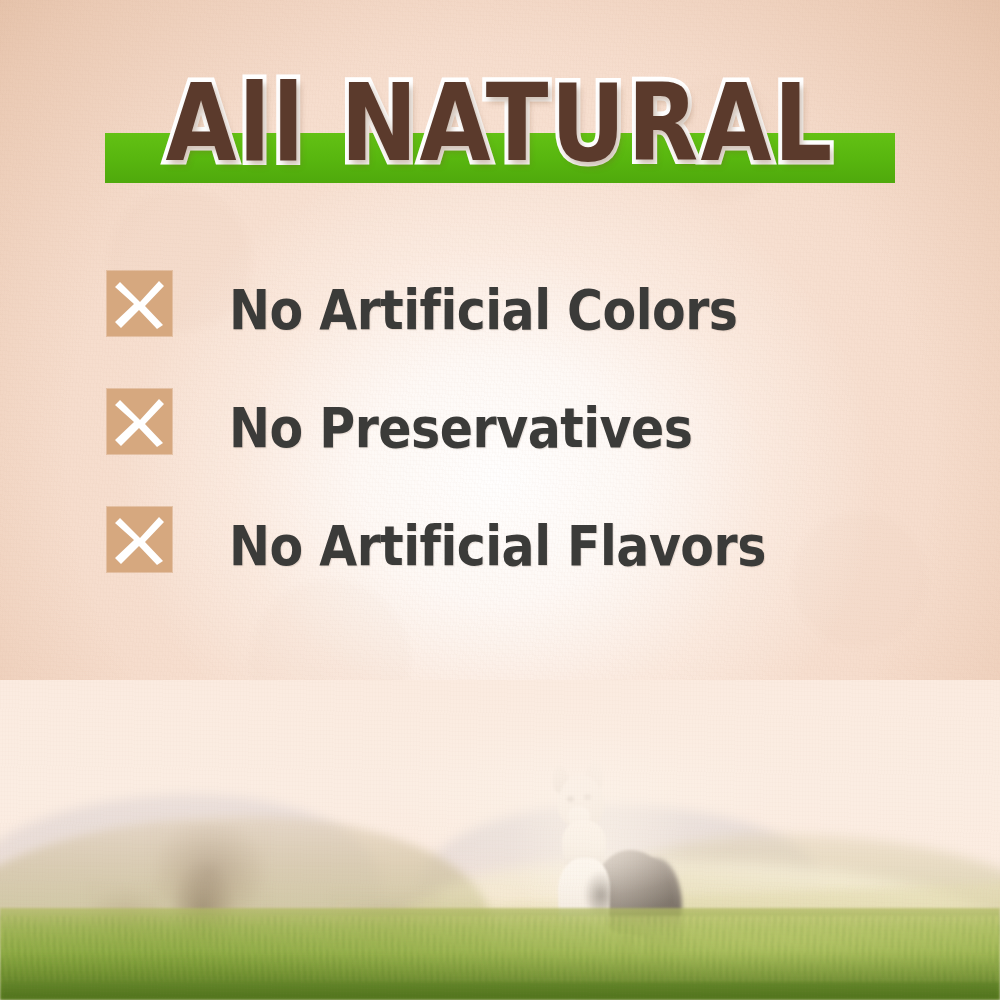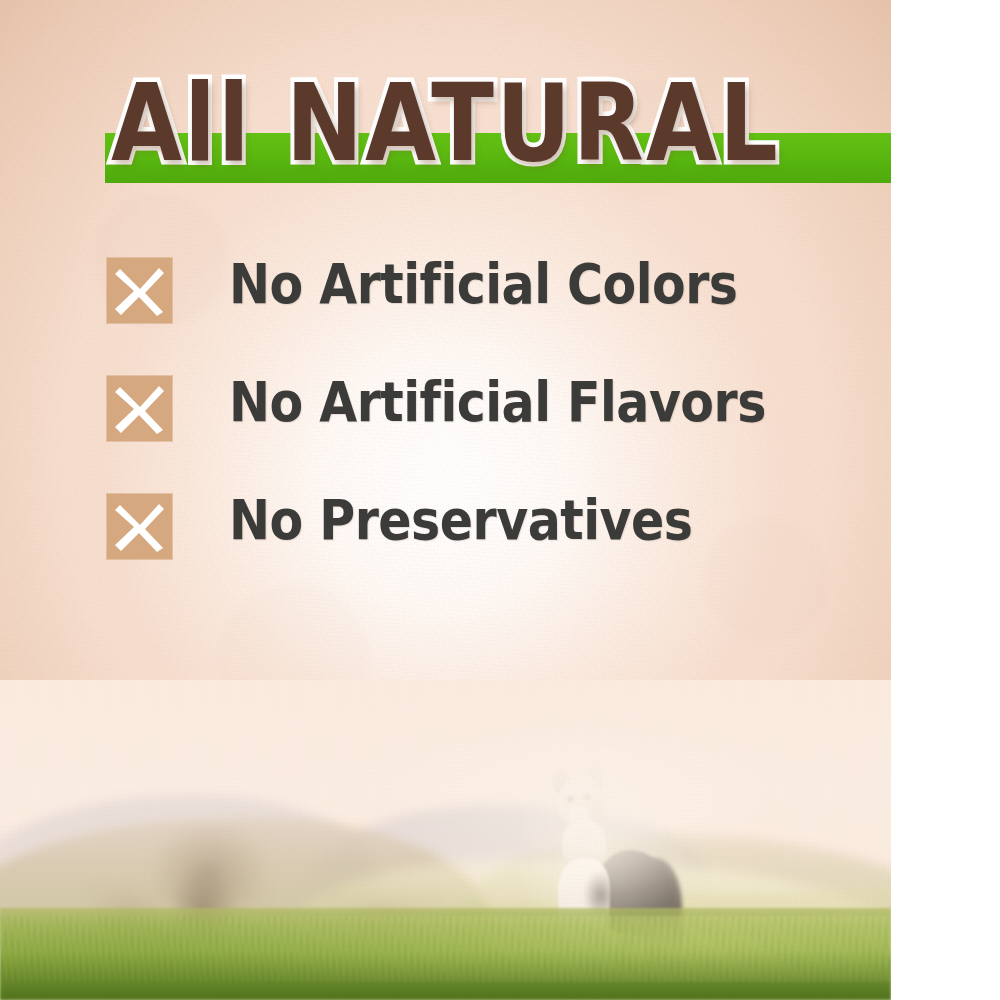--- a/index.html
+++ b/index.html
@@ -2,21 +2,21 @@
 <html><head>
 <meta charset="utf-8">
 <style>
   html, body {
     margin: 0;
     padding: 0;
     background: #ffffff;
   }
   #poster {
     position: relative;
-    width: 891px;
+    width: 1000px;
     height: 1000px;
     overflow: hidden;
     font-family: "Liberation Sans", sans-serif;
     background: #f2d6c0;
   }
 
   
   .bg-paper {
     position: absolute;
     inset: 0;
@@ -314,21 +314,21 @@
   }
 
   
   .claims {
     position: absolute;
     left: 107px; top: 258px;
     width: 820px;
   }
   .claim-row {
     display: flex;
-    align-items: flex-start;
+    align-items: flex-end;
     height: 78px;
     margin-bottom: 40px;
   }
   .claim-box {
     position: relative;
     flex: 0 0 auto;
     width: 65px; height: 65px;
     background: #d6a87f;
     box-shadow: 0 0 0 1px rgba(214,168,127,.55);
   }
@@ -409,27 +409,27 @@
       </div>
       <div class="claim-label">No Artificial Colors</div>
     </div>
 
     <div class="claim-row">
       <div class="claim-box">
         <svg width="65" height="65" viewBox="0 0 65 65" aria-hidden="true">
           <path d="M13 11 L33 31 L52 10 L57 15 L38 35 L56 54 L50 58 L32 39 L14 57 L8 51 L27 33 L8 16 Z" fill="#ffffff"></path>
         </svg>
       </div>
-      <div class="claim-label">No Artificial Flavors</div>
+      <div class="claim-label">No Preservatives</div>
     </div>
 
     <div class="claim-row">
       <div class="claim-box">
         <svg width="65" height="65" viewBox="0 0 65 65" aria-hidden="true">
           <path d="M13 11 L33 31 L52 10 L57 15 L38 35 L56 54 L50 58 L32 39 L14 57 L8 51 L27 33 L8 16 Z" fill="#ffffff"></path>
         </svg>
       </div>
-      <div class="claim-label">No Preservatives</div>
+      <div class="claim-label">No Artificial Flavors</div>
     </div>
 
 
   </div>
 </div>
 
 </body></html>

